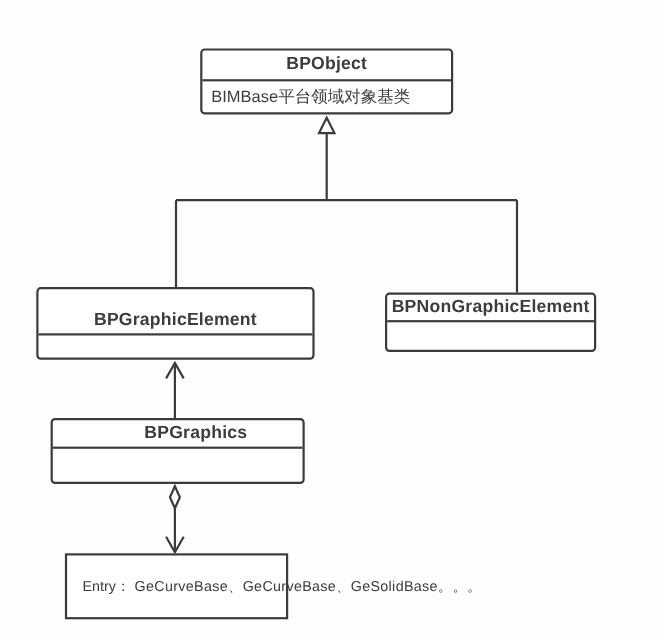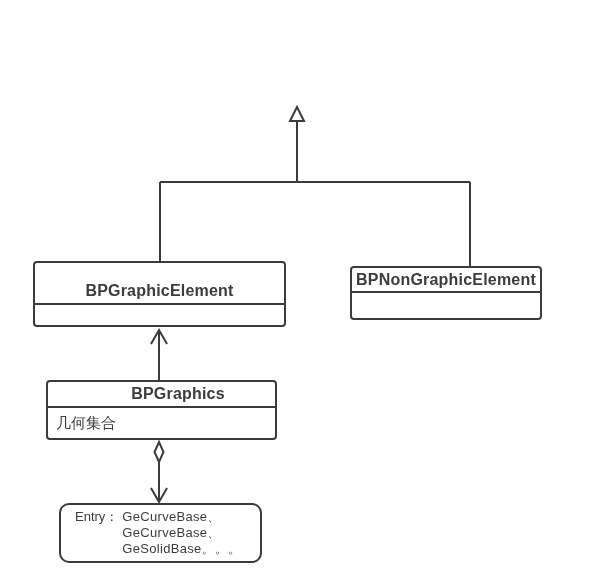--- a/index.html
+++ b/index.html
@@ -63,39 +63,39 @@
   #box-bpgraphics .class-header          { height: 24px; padding-left: 33px; }
 
   .note-box {
     position: absolute;
     left: 59px;
     top: 503px;
     width: 203px;
     height: 60px;
     background: #ffffff;
     border: 2px solid #3b3b3b;
-    border-radius: 10px;
+    border-radius: 0;
     box-sizing: border-box;
     font-size: 13px;
     line-height: 16px;
     display: flex;
     align-items: center;
     padding-left: 14px;
   }
   .note-row {
     display: flex;
     align-items: flex-start;
   }
   .note-label {
     white-space: nowrap;
     margin-right: 4px;
   }
   .note-items {
     display: flex;
-    flex-direction: column;
+    flex-direction: row;
   }
   .note-item {
     white-space: nowrap;
     letter-spacing: 0.3px;
   }
 </style>
 </head>
 <body>
 
 <div class="canvas">
@@ -115,32 +115,35 @@
       <polyline points="151,344 159,330 167,344"></polyline>
     </g>
 
     <g>
       <polygon points="159,442 163.5,452 159,462 154.5,452" fill="#ffffff"></polygon>
       <line x1="159" y1="462" x2="159" y2="501"></line>
       <polyline points="151,488 159,502 167,488"></polyline>
     </g>
   </svg>
 
+  <div class="class-box" id="box-bpobject">
+    <div class="class-header">BPObject</div>
+    <div class="class-body">BIMBase平台领域对象基类</div>
+  </div>
 
   <div class="class-box" id="box-bpgraphicelement">
     <div class="class-header">BPGraphicElement</div>
   </div>
 
   <div class="class-box" id="box-bpnongraphicelement">
     <div class="class-header">BPNonGraphicElement</div>
   </div>
 
   <div class="class-box" id="box-bpgraphics">
     <div class="class-header">BPGraphics</div>
-    <div class="class-body">几何集合</div>
   </div>
 
   <div class="note-box">
     <div class="note-row">
       <span class="note-label">Entry：</span>
       <div class="note-items">
         <span class="note-item">GeCurveBase、</span>
         <span class="note-item">GeCurveBase、</span>
         <span class="note-item">GeSolidBase。。。</span>
       </div>

